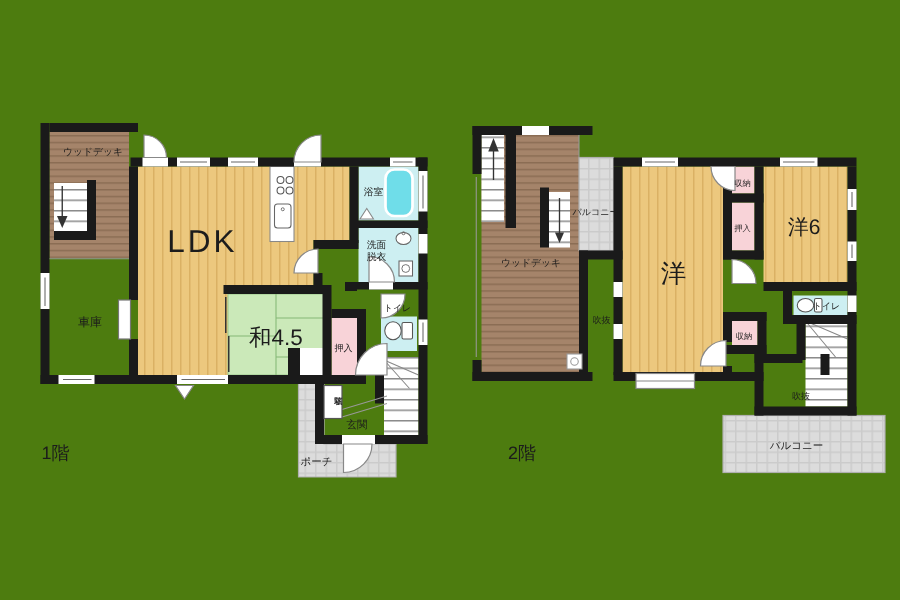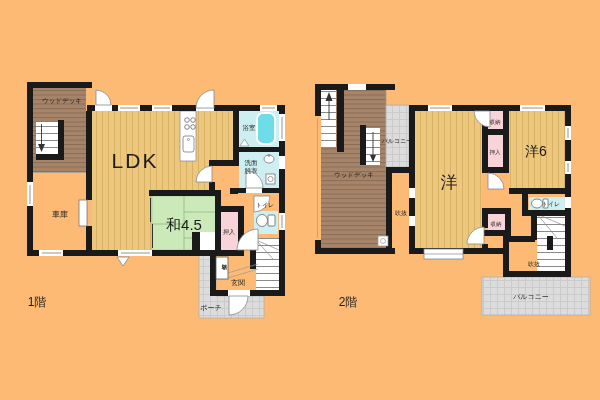--- a/index.html
+++ b/index.html
@@ -1,16 +1,16 @@
 <!DOCTYPE html>
 <html><head>
 <meta charset="utf-8">
 <style>
   html,body{margin:0;padding:0;background:#fff;}
-  .canvas{position:relative;width:600px;height:400px;background:#fdba74;overflow:hidden;}
+  .canvas{position:relative;width:600px;height:400px;background:#4d7c0f;overflow:hidden;}
   svg{position:absolute;left:0;top:0;font-family:"Liberation Sans","DejaVu Sans",sans-serif;}
   text{fill:#1c1c1c;}
   .w{fill:#1a1a1a;}
   .win{fill:#ffffff;}
   .lab{text-anchor:middle;}
 </style>
 </head>
 <body>
 
 <div class="canvas">

